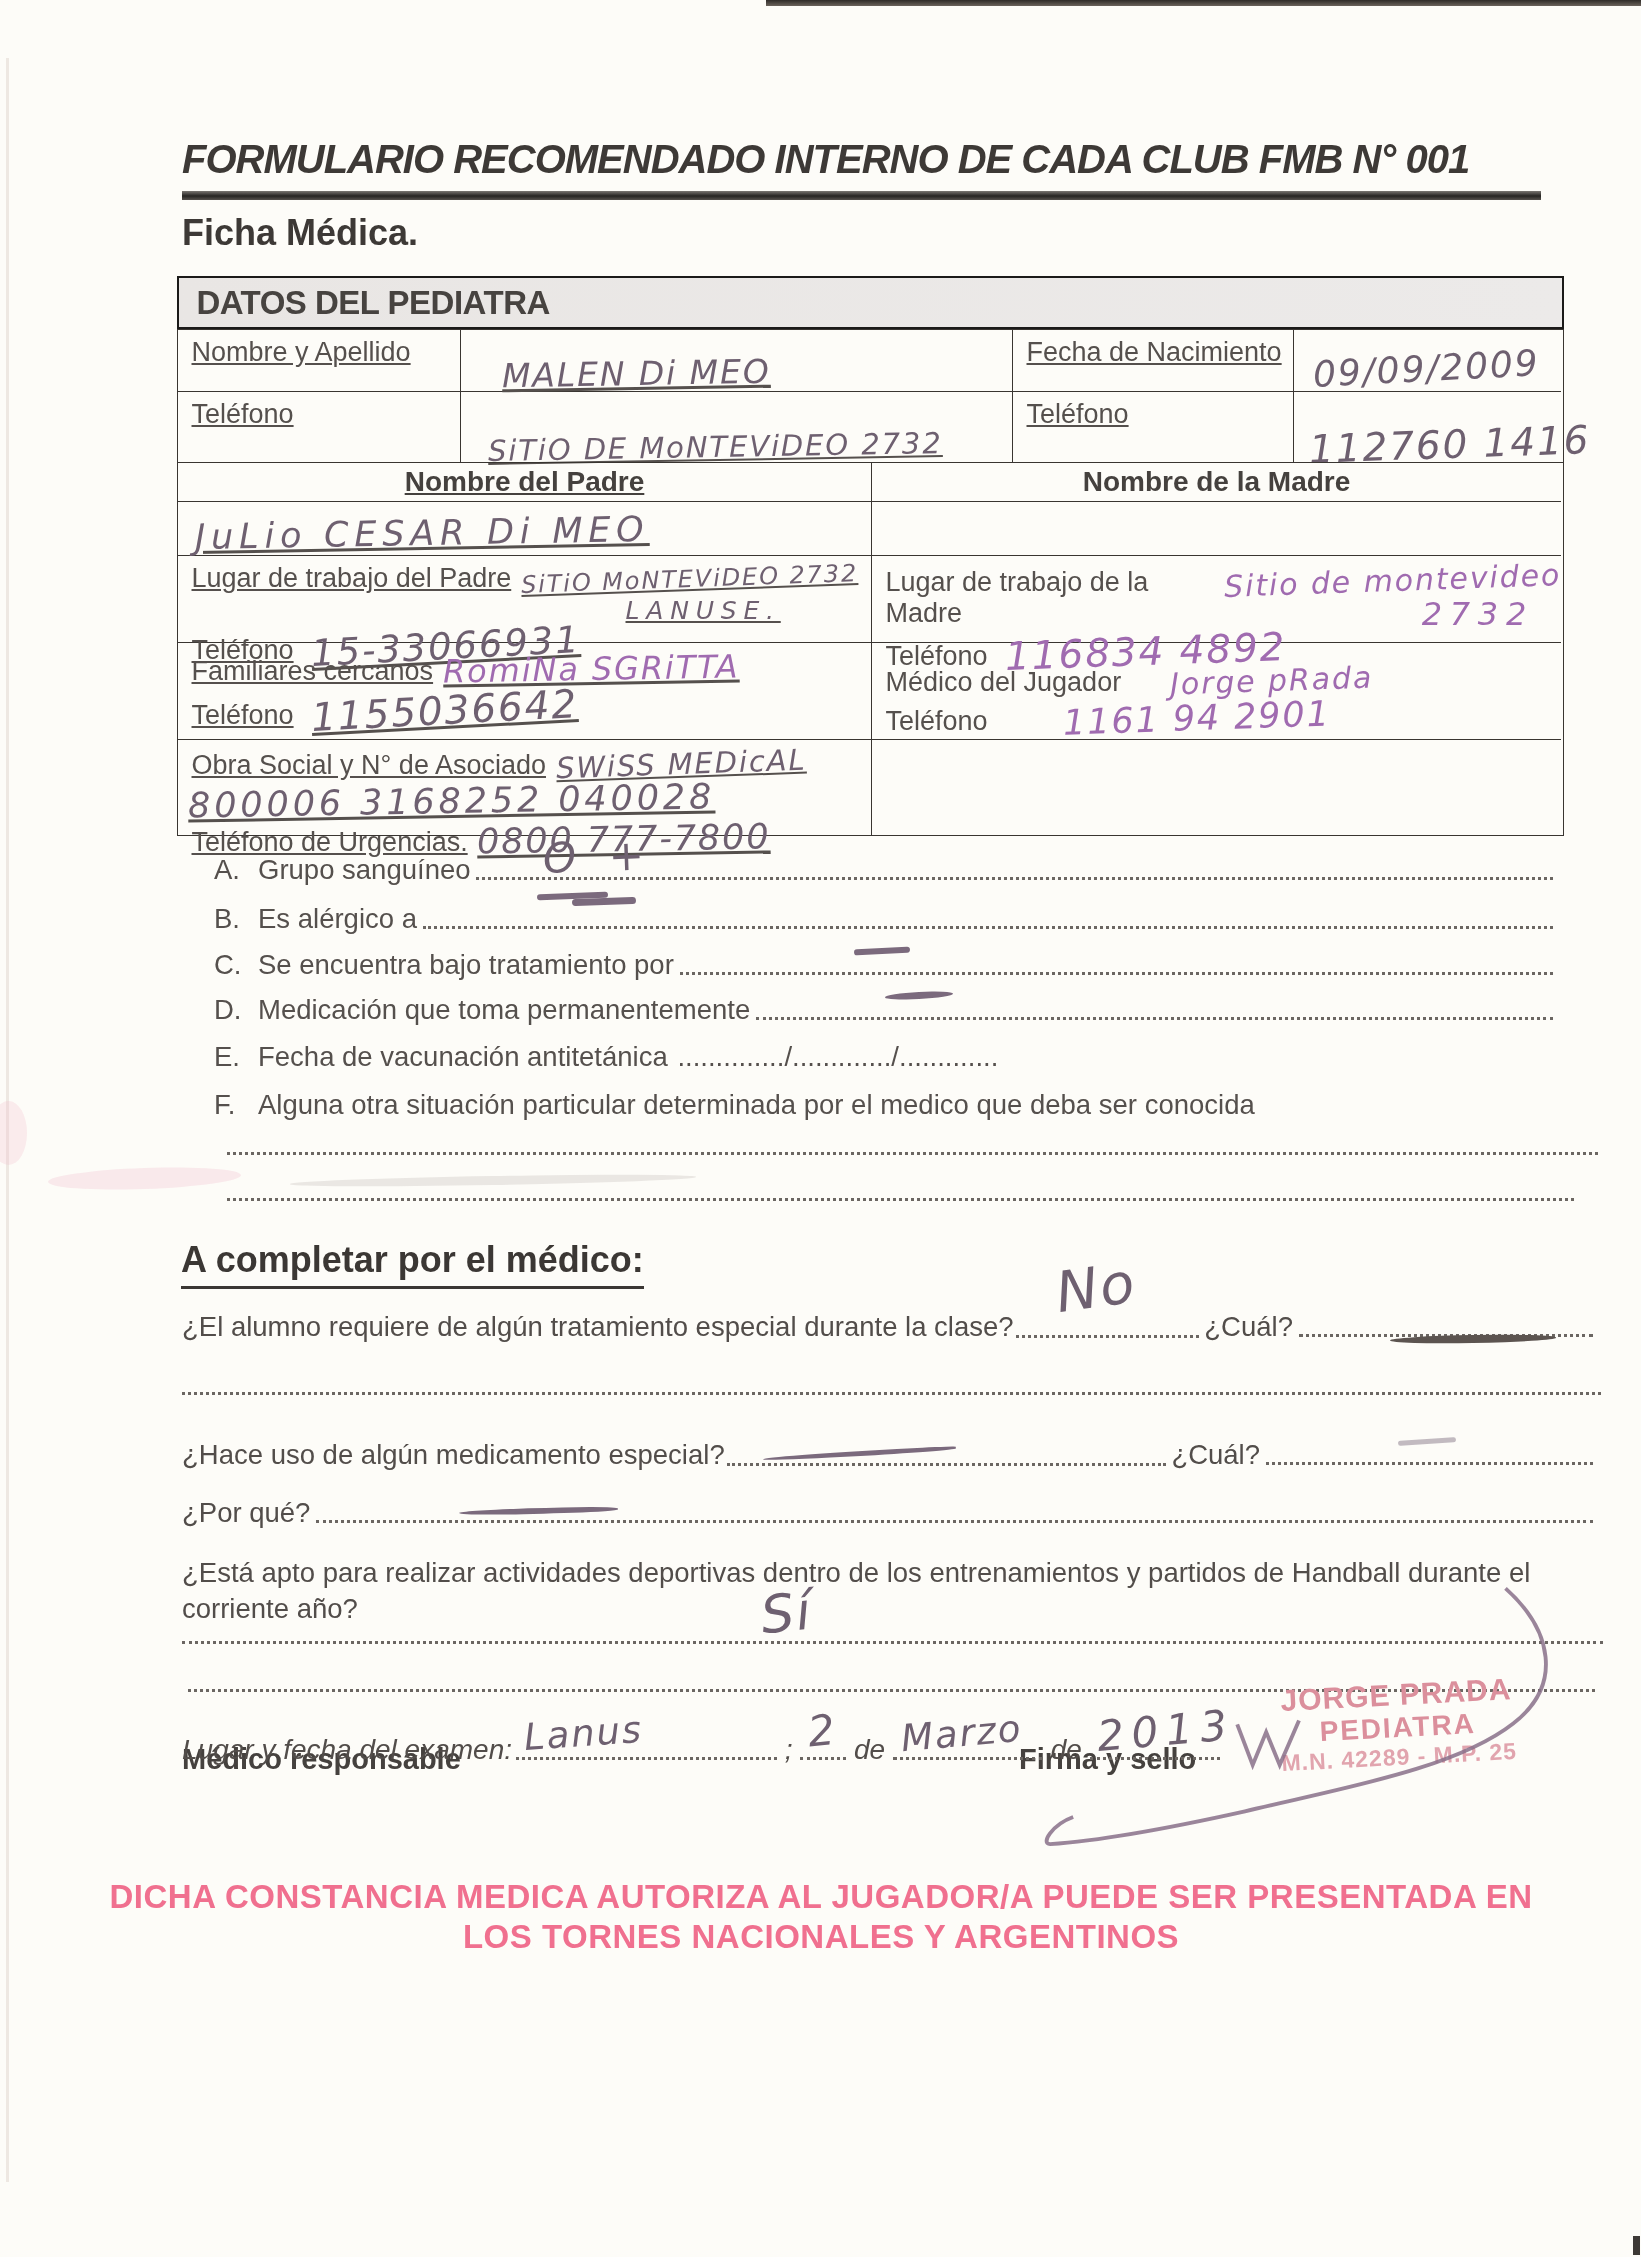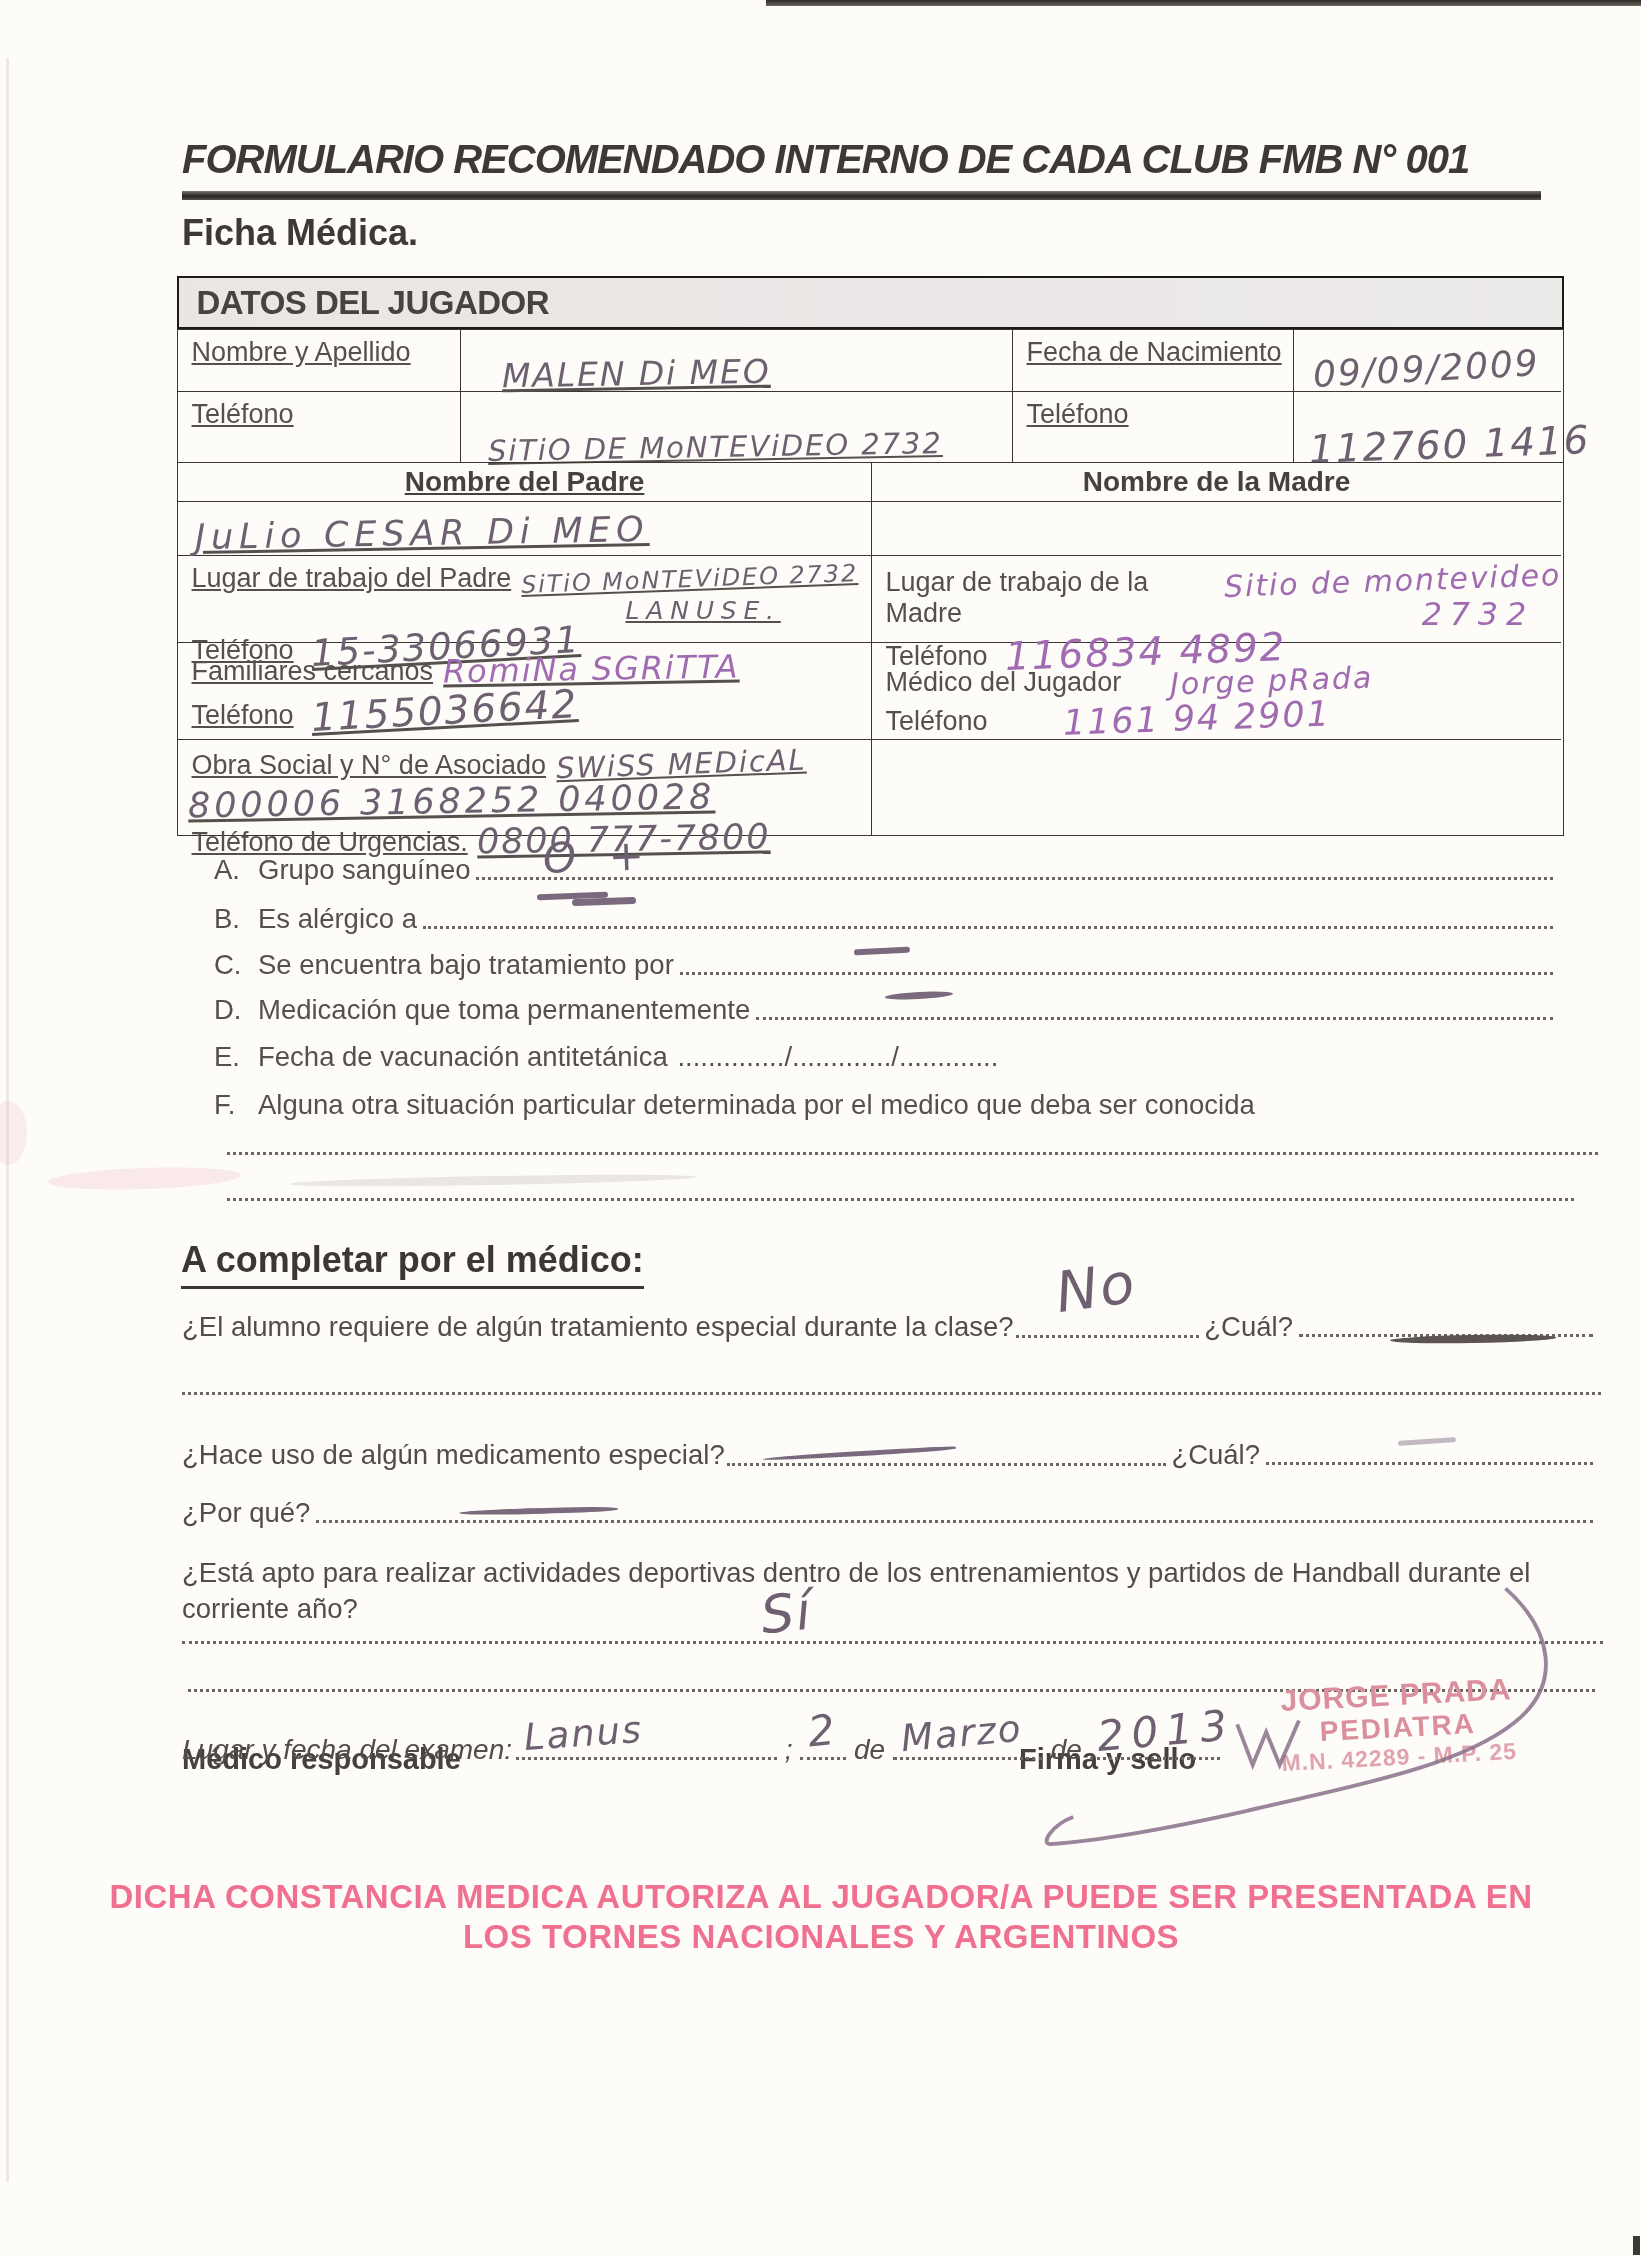--- a/index.html
+++ b/index.html
@@ -92,21 +92,21 @@
   <div class="smudge sm1"></div>
   <div class="smudge sm2"></div>
   <div class="smudge sm3"></div>
   <div class="corner-tick"></div>
 
   <div class="title">FORMULARIO RECOMENDADO INTERNO DE CADA CLUB FMB N° 001</div>
   <div class="title-underline"></div>
   <div class="subtitle">Ficha Médica.</div>
 
   <div class="section-bar">
-    <span>DATOS DEL JUGADOR</span>
+    <span>DATOS DEL PEDIATRA</span>
   </div>
 
   <div class="tbl t1">
     <div class="cell br bb">
       <span>Nombre y Apellido</span>
     </div>
     <div class="cell br bb">
       <span class="hw ink1" style="font-size:33px;margin:17.4px 0 0 27px;transform:rotate(-1deg);">MALEN Di MEO</span>
     </div>
     <div class="cell br bb">

